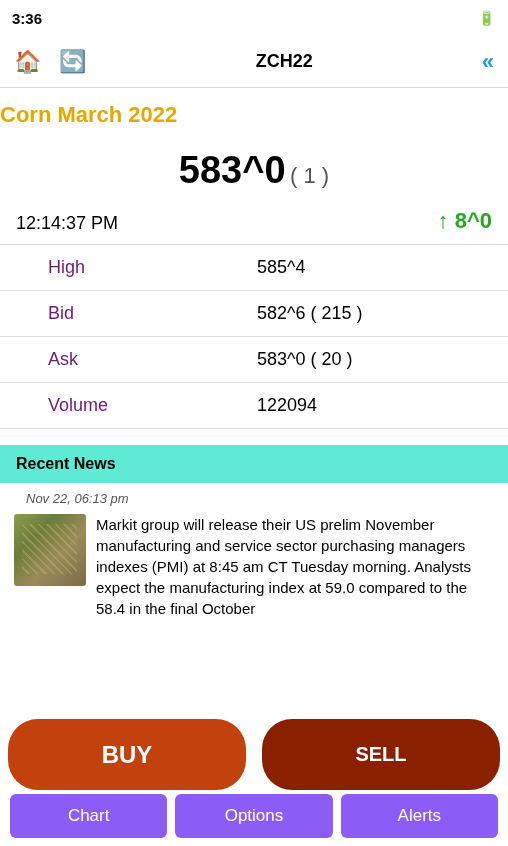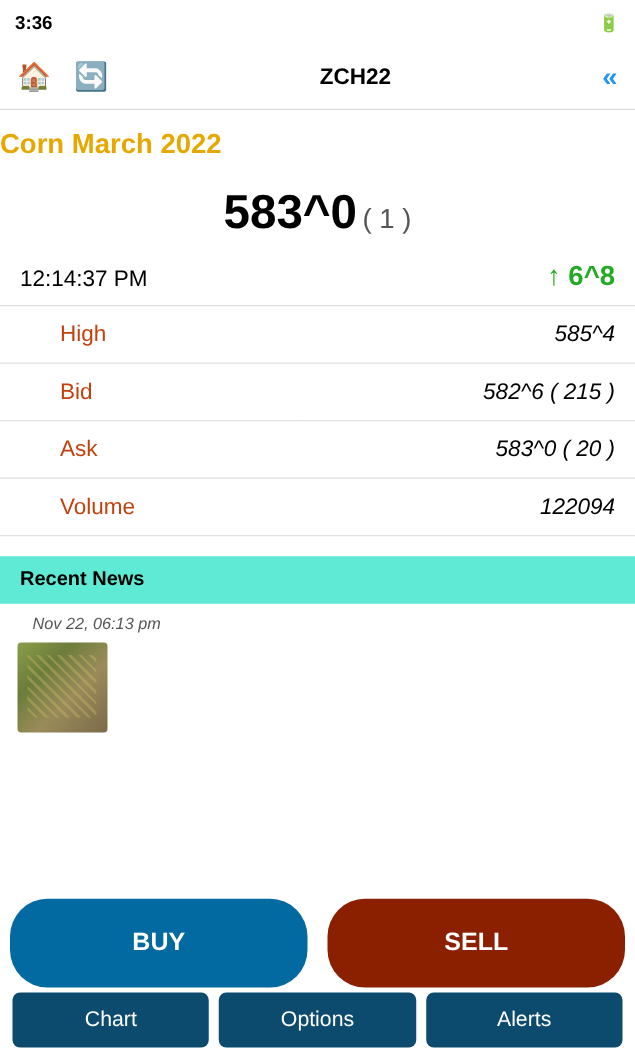--- a/index.html
+++ b/index.html
@@ -91,29 +91,28 @@
       border-collapse: collapse;
     }
     .data-table tr {
       border-bottom: 1px solid #e0e0e0;
     }
     .data-table td {
       padding: 12px 16px;
       font-size: 18px;
     }
     .data-table td:first-child {
-      color: #c2410c;
+      color: #701a75;
       font-weight: 400;
       padding-left: 48px;
     }
     .data-table td:last-child {
-      text-align: right;
-      color: #000;
-      font-weight: 400;
-      font-style: italic;
+      text-align: left;
+      color: #000;
+      font-weight: 400;
     }
 
     
     .news-header {
       background: #5eead4;
       padding: 10px 16px;
       font-size: 16px;
       font-weight: 600;
       color: #000;
       margin-top: 16px;
@@ -165,23 +164,23 @@
       bottom: 0;
       width: 508px;
       background: #fff;
     }
     .buy-sell-row {
       display: flex;
       gap: 0;
     }
     .buy-btn {
       flex: 1;
-      background: #0369a1;
+      background: #c2410c;
       color: #fff;
-      font-size: 20px;
+      font-size: 24px;
       font-weight: 700;
       padding: 16px 0;
       border: none;
       cursor: pointer;
       border-radius: 30px;
       margin: 6px 8px 4px 8px;
     }
     .sell-btn {
       flex: 1;
       background: #8b2000;
@@ -194,21 +193,21 @@
       border-radius: 30px;
       margin: 6px 8px 4px 8px;
     }
     .nav-bottom-row {
       display: flex;
       gap: 0;
       padding: 0 6px 8px 6px;
     }
     .nav-bottom-btn {
       flex: 1;
-      background: #0c4a6e;
+      background: #8b5cf6;
       color: #fff;
       font-size: 17px;
       font-weight: 500;
       padding: 12px 0;
       border: none;
       cursor: pointer;
       border-radius: 6px;
       margin: 0 4px;
     }
 
@@ -238,21 +237,21 @@
   <div class="instrument-title">Corn March 2022</div>
 
   <div class="price-row">
     <span class="price-main">583^0</span>
     <span class="price-lots">( 1 )</span>
   </div>
 
   <div class="time-change-row">
     <span class="time-text">12:14:37 PM</span>
     <span class="change-text">
-      <span style="color:#22aa22;">↑ </span><span>6^8</span>
+      <span style="color:#22aa22;">↑ </span><span>8^0</span>
     </span>
   </div>
 
   <table class="data-table">
     <tbody>
         <tr>
       <td>High</td>
       <td>585^4</td>
     </tr>
     <tr>
@@ -267,20 +266,21 @@
       <td>Volume</td>
       <td>122094</td>
     </tr>
   </tbody>
     </table>
 
   <div class="news-header">Recent News</div>
   <div class="news-timestamp">Nov 22, 06:13 pm</div>
   <div class="news-item">
     <div class="news-thumbnail"></div>
+    <div class="news-text">Markit group will release their US prelim November manufacturing and service sector purchasing managers indexes (PMI) at 8:45 am CT Tuesday morning. Analysts expect the manufacturing index at 59.0 compared to the 58.4 in the final October</div>
   </div>
 
 </div>
 
 <div class="bottom-actions">
   <div class="buy-sell-row">
     <button class="buy-btn">BUY</button>
     <button class="sell-btn">SELL</button>
   </div>
   <div class="nav-bottom-row">

